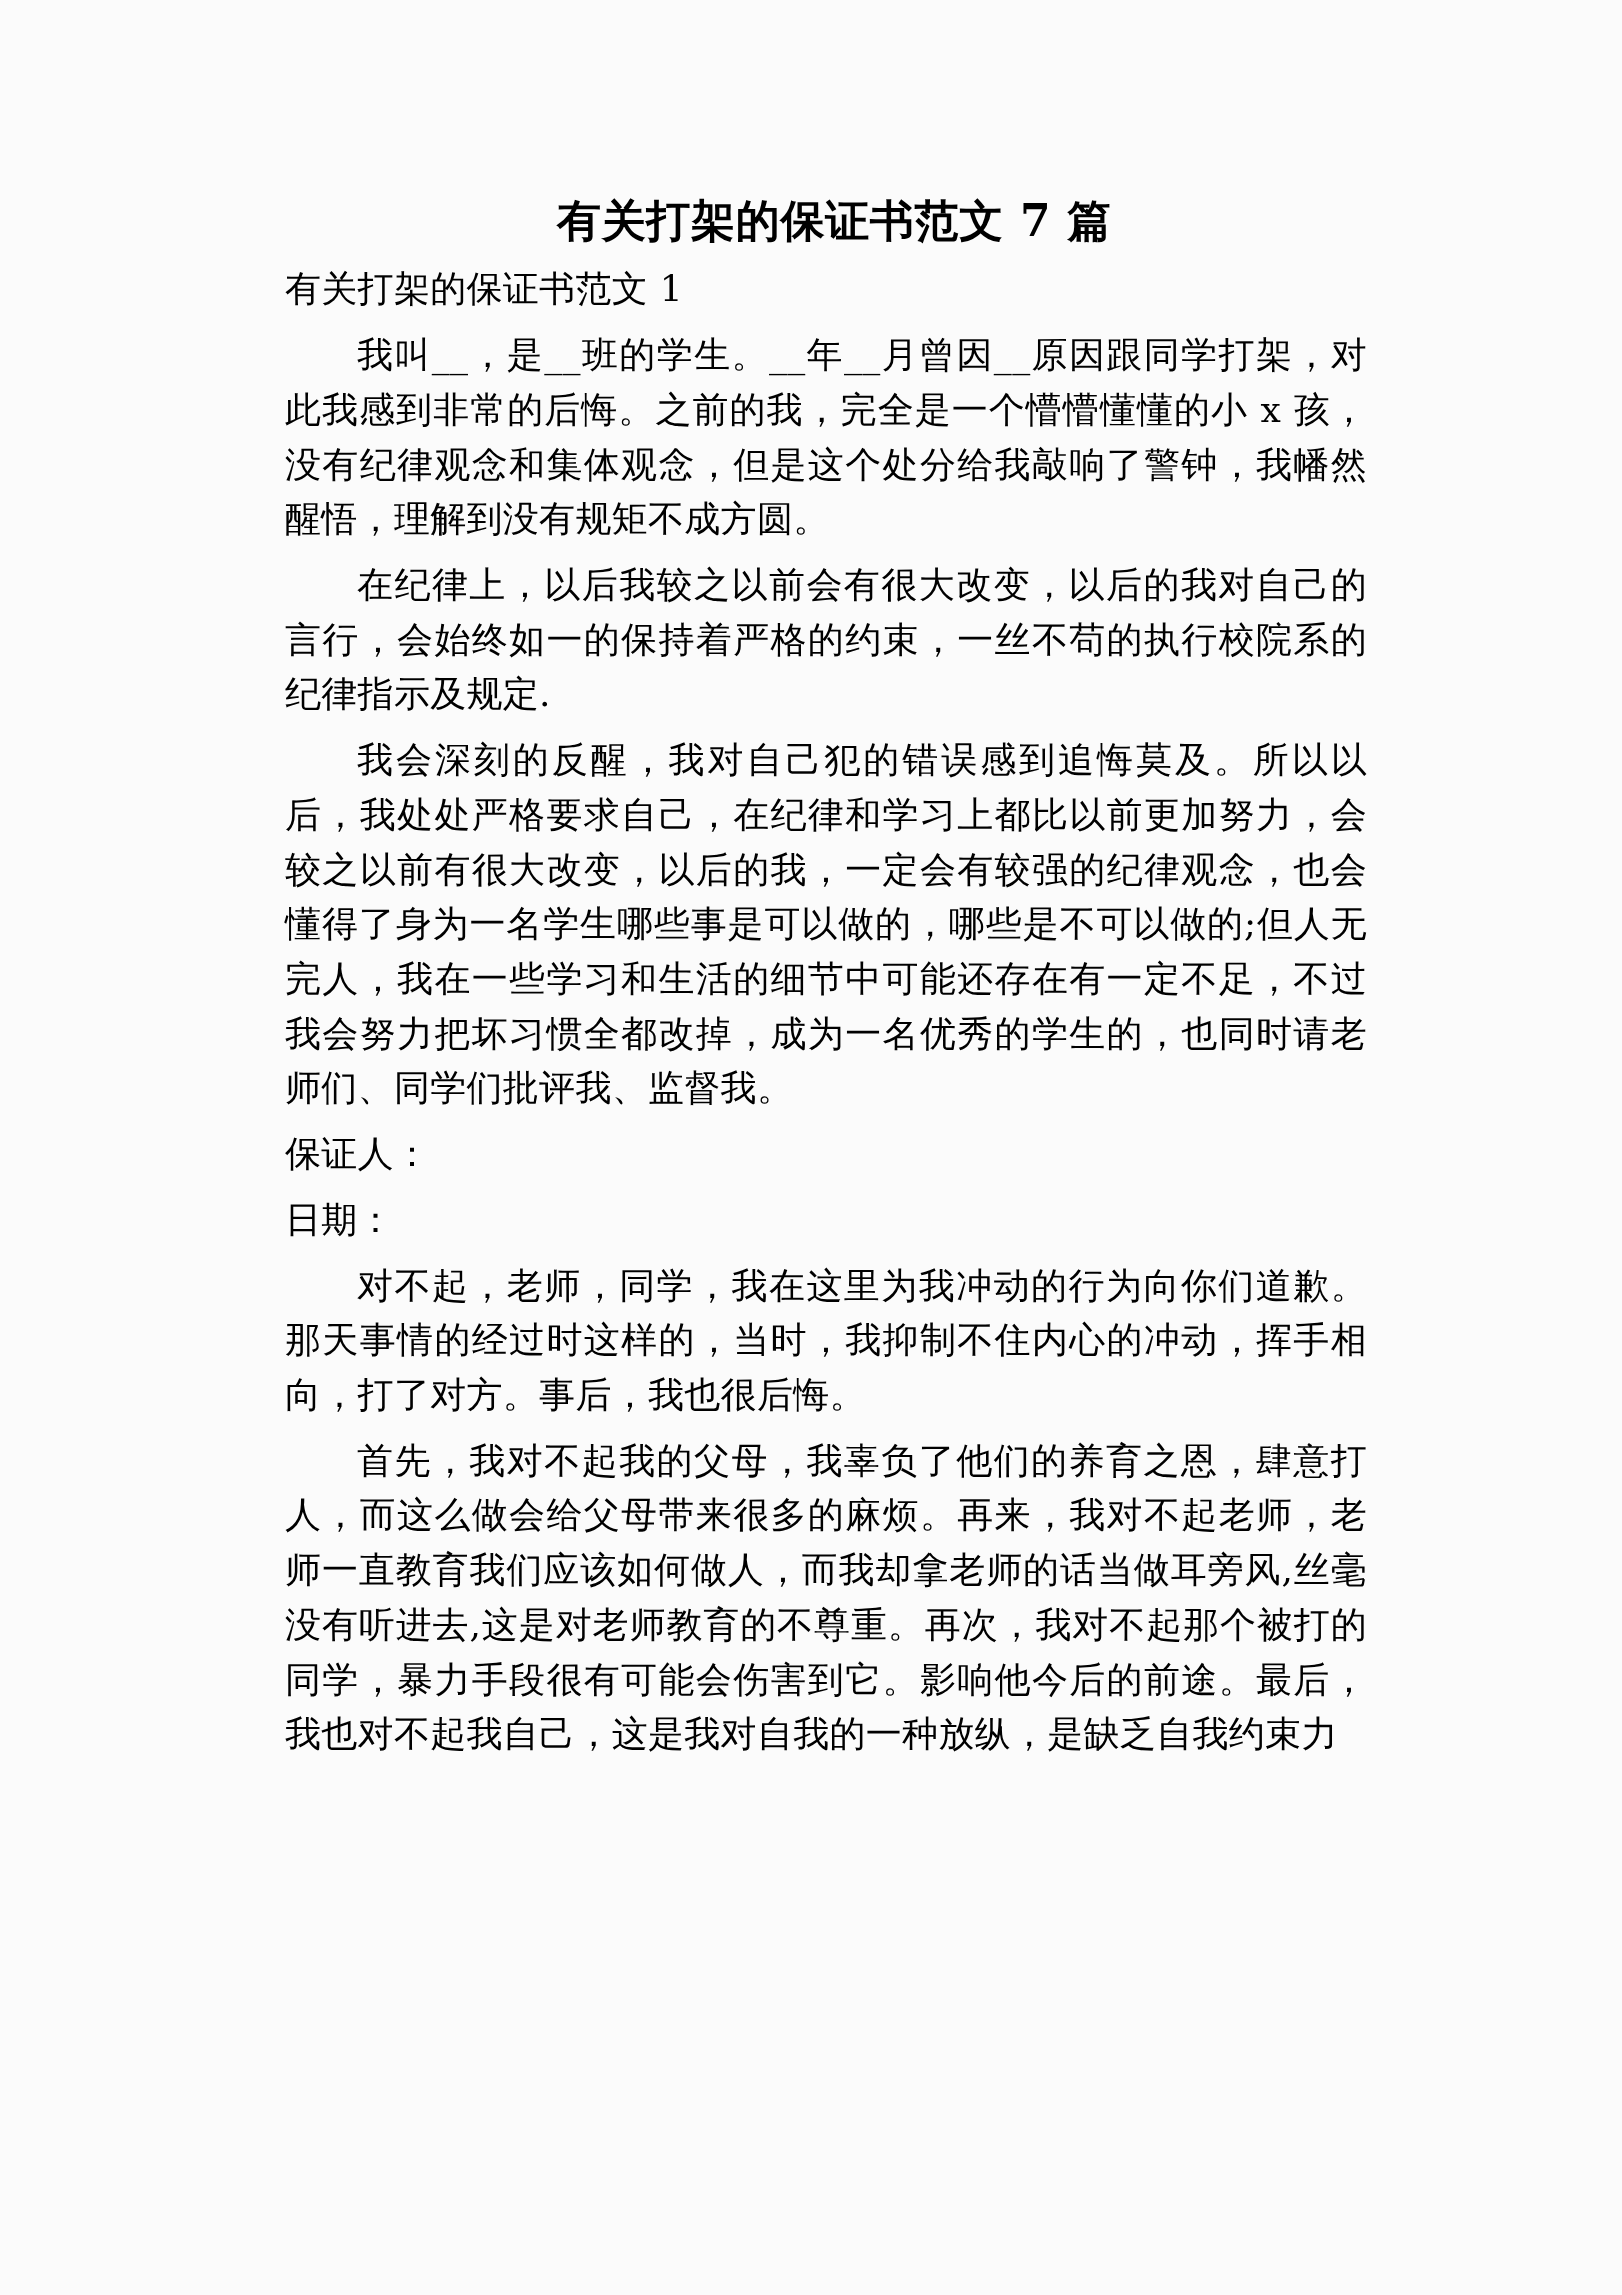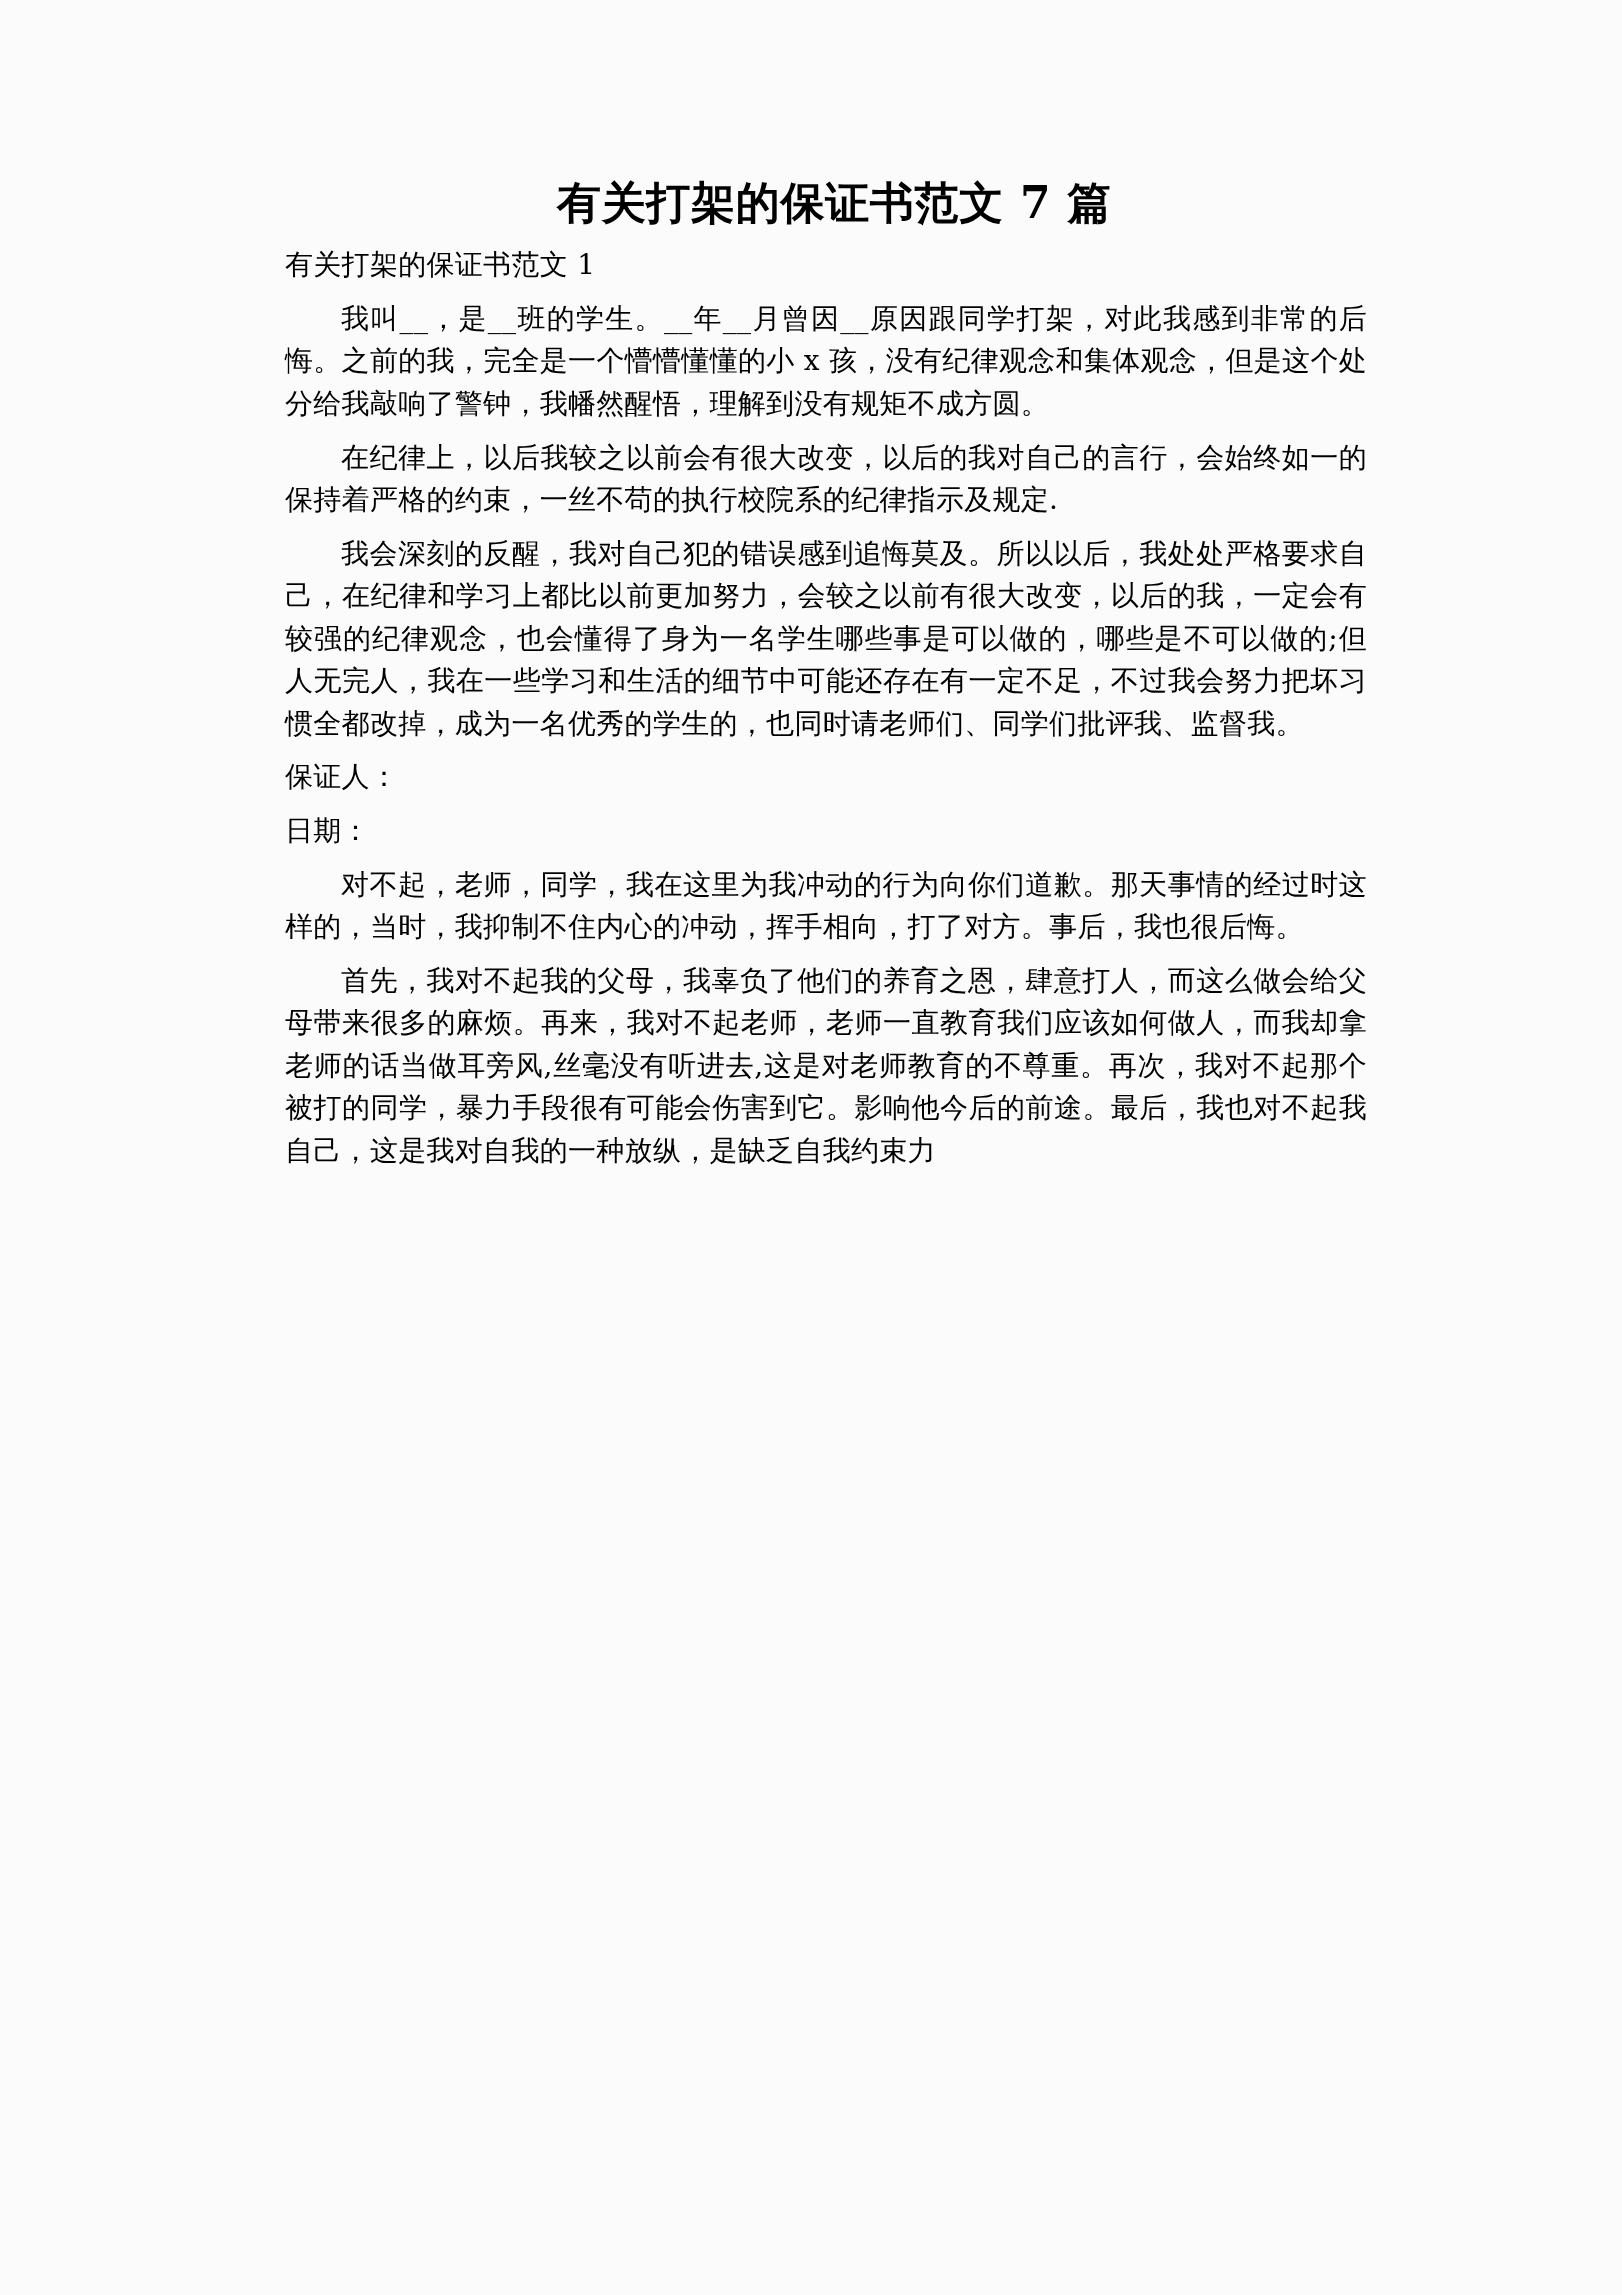--- a/index.html
+++ b/index.html
@@ -18,35 +18,35 @@
     position: relative;
     width: 1623px;
     height: 2295px;
     background: #fbfbfb;
     box-sizing: border-box;
     padding: 0;
   }
   .content {
     position: absolute;
     left: 285px;
-    top: 175px;
+    top: 193px;
     width: 1099px;
   }
   .doc-title {
     text-align: center;
     font-size: 44px;
     font-weight: bold;
     line-height: 1.25;
     letter-spacing: 0.7px;
     margin: 0 0 14.4px 0;
     padding: 0;
     font-family: "DejaVu Serif", "Liberation Serif", serif;
   }
   .para {
-    font-size: 28px;
+    font-size: 36px;
     line-height: 1.52;
     text-align: justify;
     text-justify: inter-ideograph;
     margin: 0 17px 11px 0;
     padding: 0;
     letter-spacing: 0.3px;
     word-break: break-all;
   }
   .para.indent {
     text-indent: 2em;

